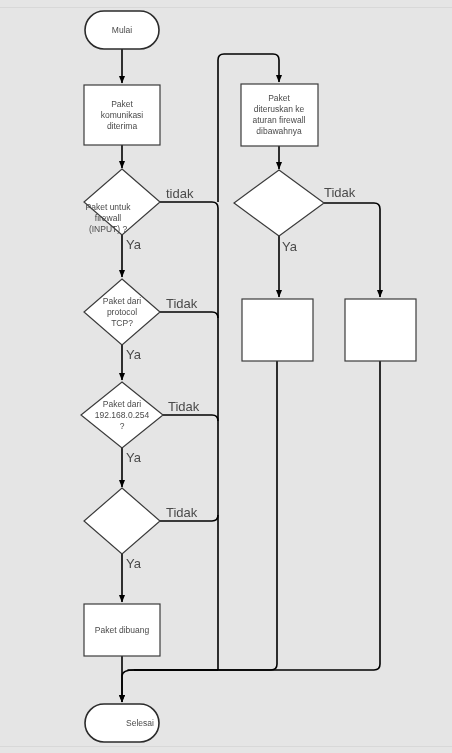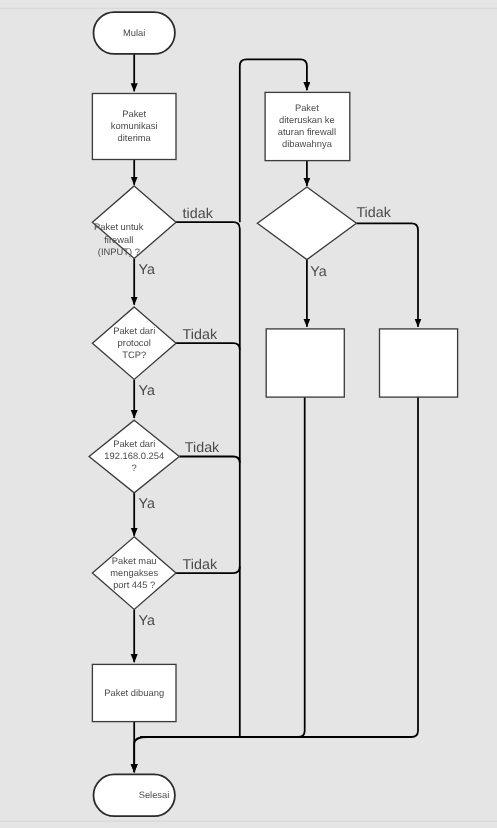--- a/index.html
+++ b/index.html
@@ -158,23 +158,20 @@
 (INPUT) ?</div>
 
   <div class="lbl node-label" style="left:122px; top:312px; width:70px;">Paket dari
 protocol
 TCP?</div>
 
   <div class="lbl node-label" style="left:122px; top:415px; width:80px;">Paket dari
 192.168.0.254
 ?</div>
 
-  <div class="lbl node-label" style="left:122px; top:521px; width:72px;">Paket mau
-mengakses
-port 445 ?</div>
 
   <div class="lbl node-label" style="left:122px; top:630px; width:92px;">Paket dibuang</div>
 
   <div class="lbl node-label" style="left:140px; top:723px; width:74px;">Selesai</div>
 
   <div class="lbl node-label" style="left:279px; top:115px; width:76px;">Paket
 diteruskan ke
 aturan firewall
 dibawahnya</div>
 

